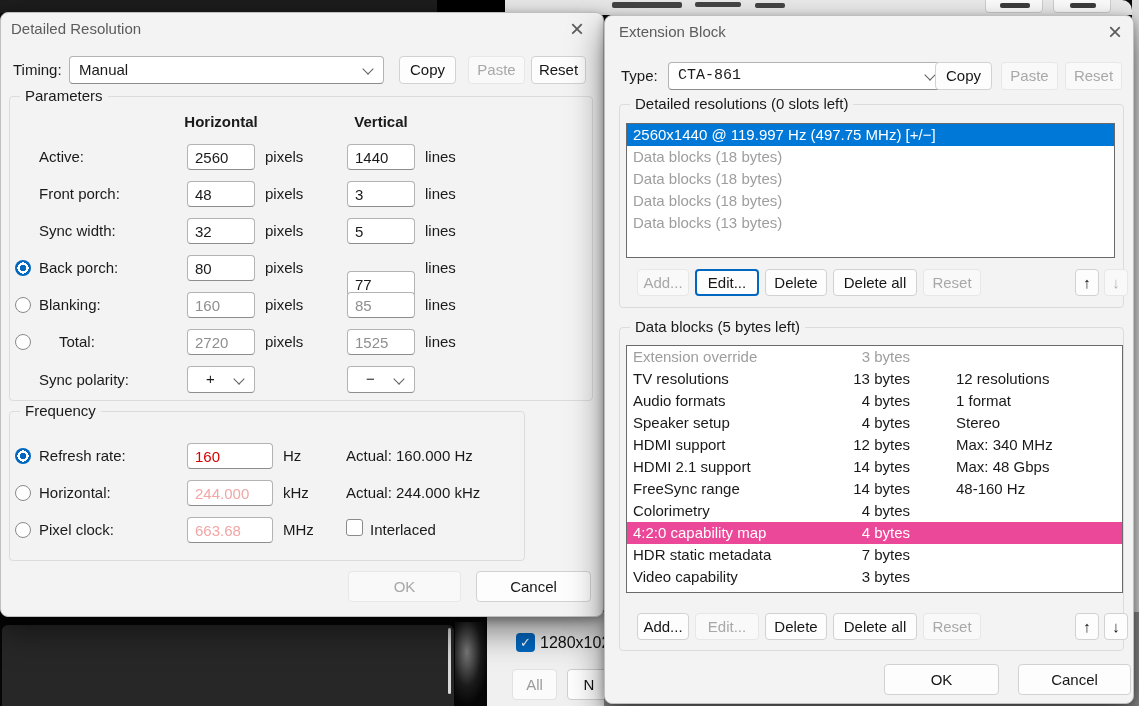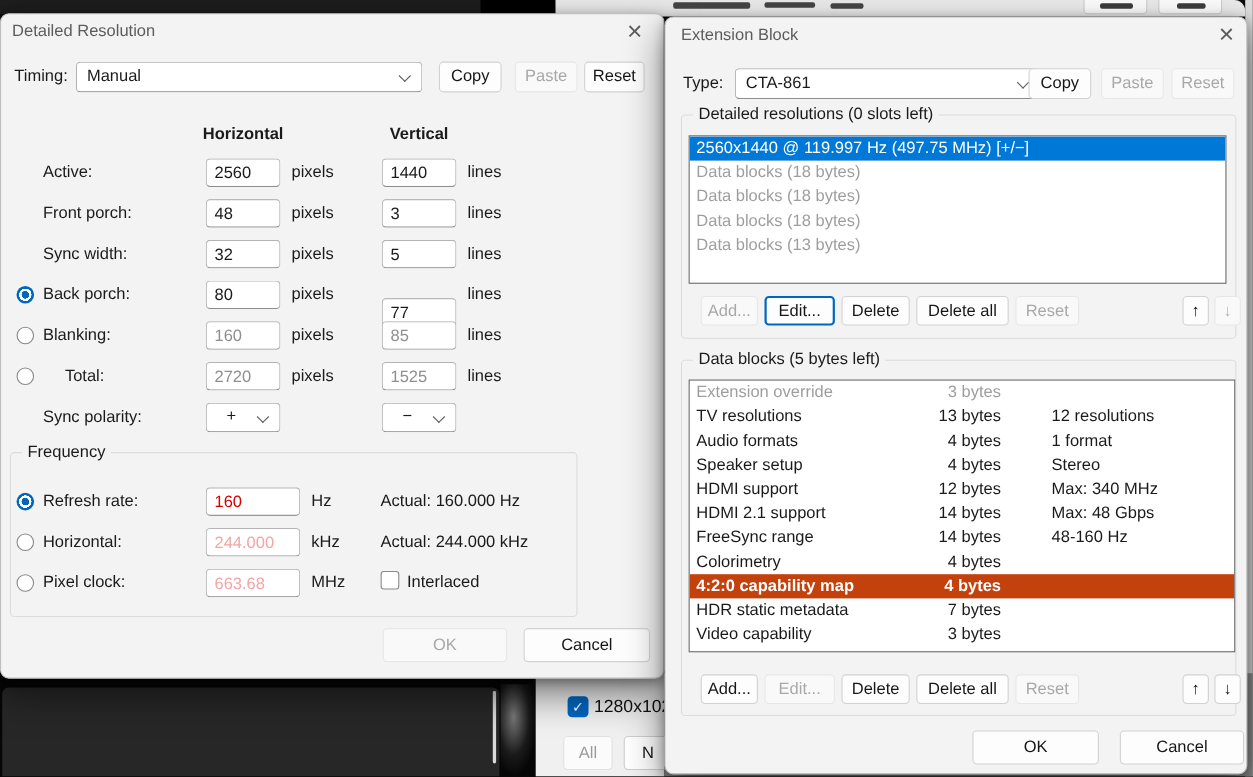--- a/index.html
+++ b/index.html
@@ -63,21 +63,21 @@
 
   .rowlabel { position:absolute; white-space:nowrap; }
   .unit { position:absolute; white-space:nowrap; }
   .colhdr { position:absolute; font-weight:700; width:100px; text-align:center; }
   .actual { position:absolute; white-space:nowrap; }
 
   .list { position:absolute; background:#fff; border:1px solid #6a6a6a; overflow:hidden; }
   .lrow { position:relative; height:22px; line-height:22px; padding-left:6px; white-space:nowrap; }
   .lrow.dim { color:#9e9e9e; }
   .lrow.sel { background:#0078d7; color:#fff; }
-  .lrow.selgray { background:#c2410c; color:#fff;font-weight:bold; }
+  .lrow.selgray { background:#ec4899; color:#fff; }
   .dbname { position:absolute; left:6px; }
   .dbbytes { position:absolute; left:150px; width:133px; text-align:right; }
   .dbinfo { position:absolute; left:329px; }
   .lrow .dbname, .lrow .dbbytes, .lrow .dbinfo { top:0; }
 </style>
 </head>
 <body>
 
 <div class="bg topstrip-dark"></div>
 <div class="bg topstrip-black"></div>
@@ -115,20 +115,23 @@
 
   <span class="rowlabel" style="left:12px;top:48px;">Timing:</span>
   <div class="combo" style="left:68px;top:43px;width:315px;">
     <span class="val">Manual</span>
     <span class="chev"></span>
   </div>
   <button class="btn" style="left:398px;top:43px;width:57px;">Copy</button>
   <button class="btn disabled" style="left:467px;top:43px;width:57px;">Paste</button>
   <button class="btn" style="left:530px;top:43px;width:55px;">Reset</button>
 
+  <div class="grp" style="left:8px;top:83px;width:584px;height:305px;">
+    <span class="legend">Parameters</span>
+  </div>
   <span class="colhdr" style="left:170px;top:100px;">Horizontal</span>
   <span class="colhdr" style="left:330px;top:100px;">Vertical</span>
 
   <span class="rowlabel" style="left:38px;top:135px;">Active:</span>
   <input class="tb" style="left: 186px; top: 131px;" value="2560">
   <span class="unit" style="left:264px;top:135px;">pixels</span>
   <input class="tb" style="left: 346px; top: 131px;" value="1440">
   <span class="unit" style="left:424px;top:135px;">lines</span>
 
   <span class="rowlabel" style="left:38px;top:172px;">Front porch:</span>
@@ -199,21 +202,21 @@
 
   <button class="btn tall disabled" style="left:347px;top:558px;width:113px;">OK</button>
   <button class="btn tall" style="left:475px;top:558px;width:115px;">Cancel</button>
 </div>
 
 <div class="dlg" style="left:604px;top:15px;width:530px;height:689px;z-index:6;">
   <div class="dlg-title" style="left:14px;top:7px;">Extension Block</div>
   <div class="xclose" style="left:498px;top:4px;">×</div>
 
   <span class="rowlabel" style="left:16px;top:51px;">Type:</span>
-  <div class="combo" style="left:63px;top:46px;width:278px;">
+  <div class="combo" style="left:63px;top:46px;width:278px;font-family:Liberation Mono, monospace;">
     <span class="val">CTA-861</span>
     <span class="chev"></span>
   </div>
   <button class="btn" style="left:330px;top:46px;width:57px;">Copy</button>
   <button class="btn disabled" style="left:396px;top:46px;width:57px;">Paste</button>
   <button class="btn disabled" style="left:460px;top:46px;width:57px;">Reset</button>
 
   <div class="grp" style="left:14px;top:88px;width:505px;height:204px;">
     <span class="legend">Detailed resolutions (0 slots left)</span>
   </div>

